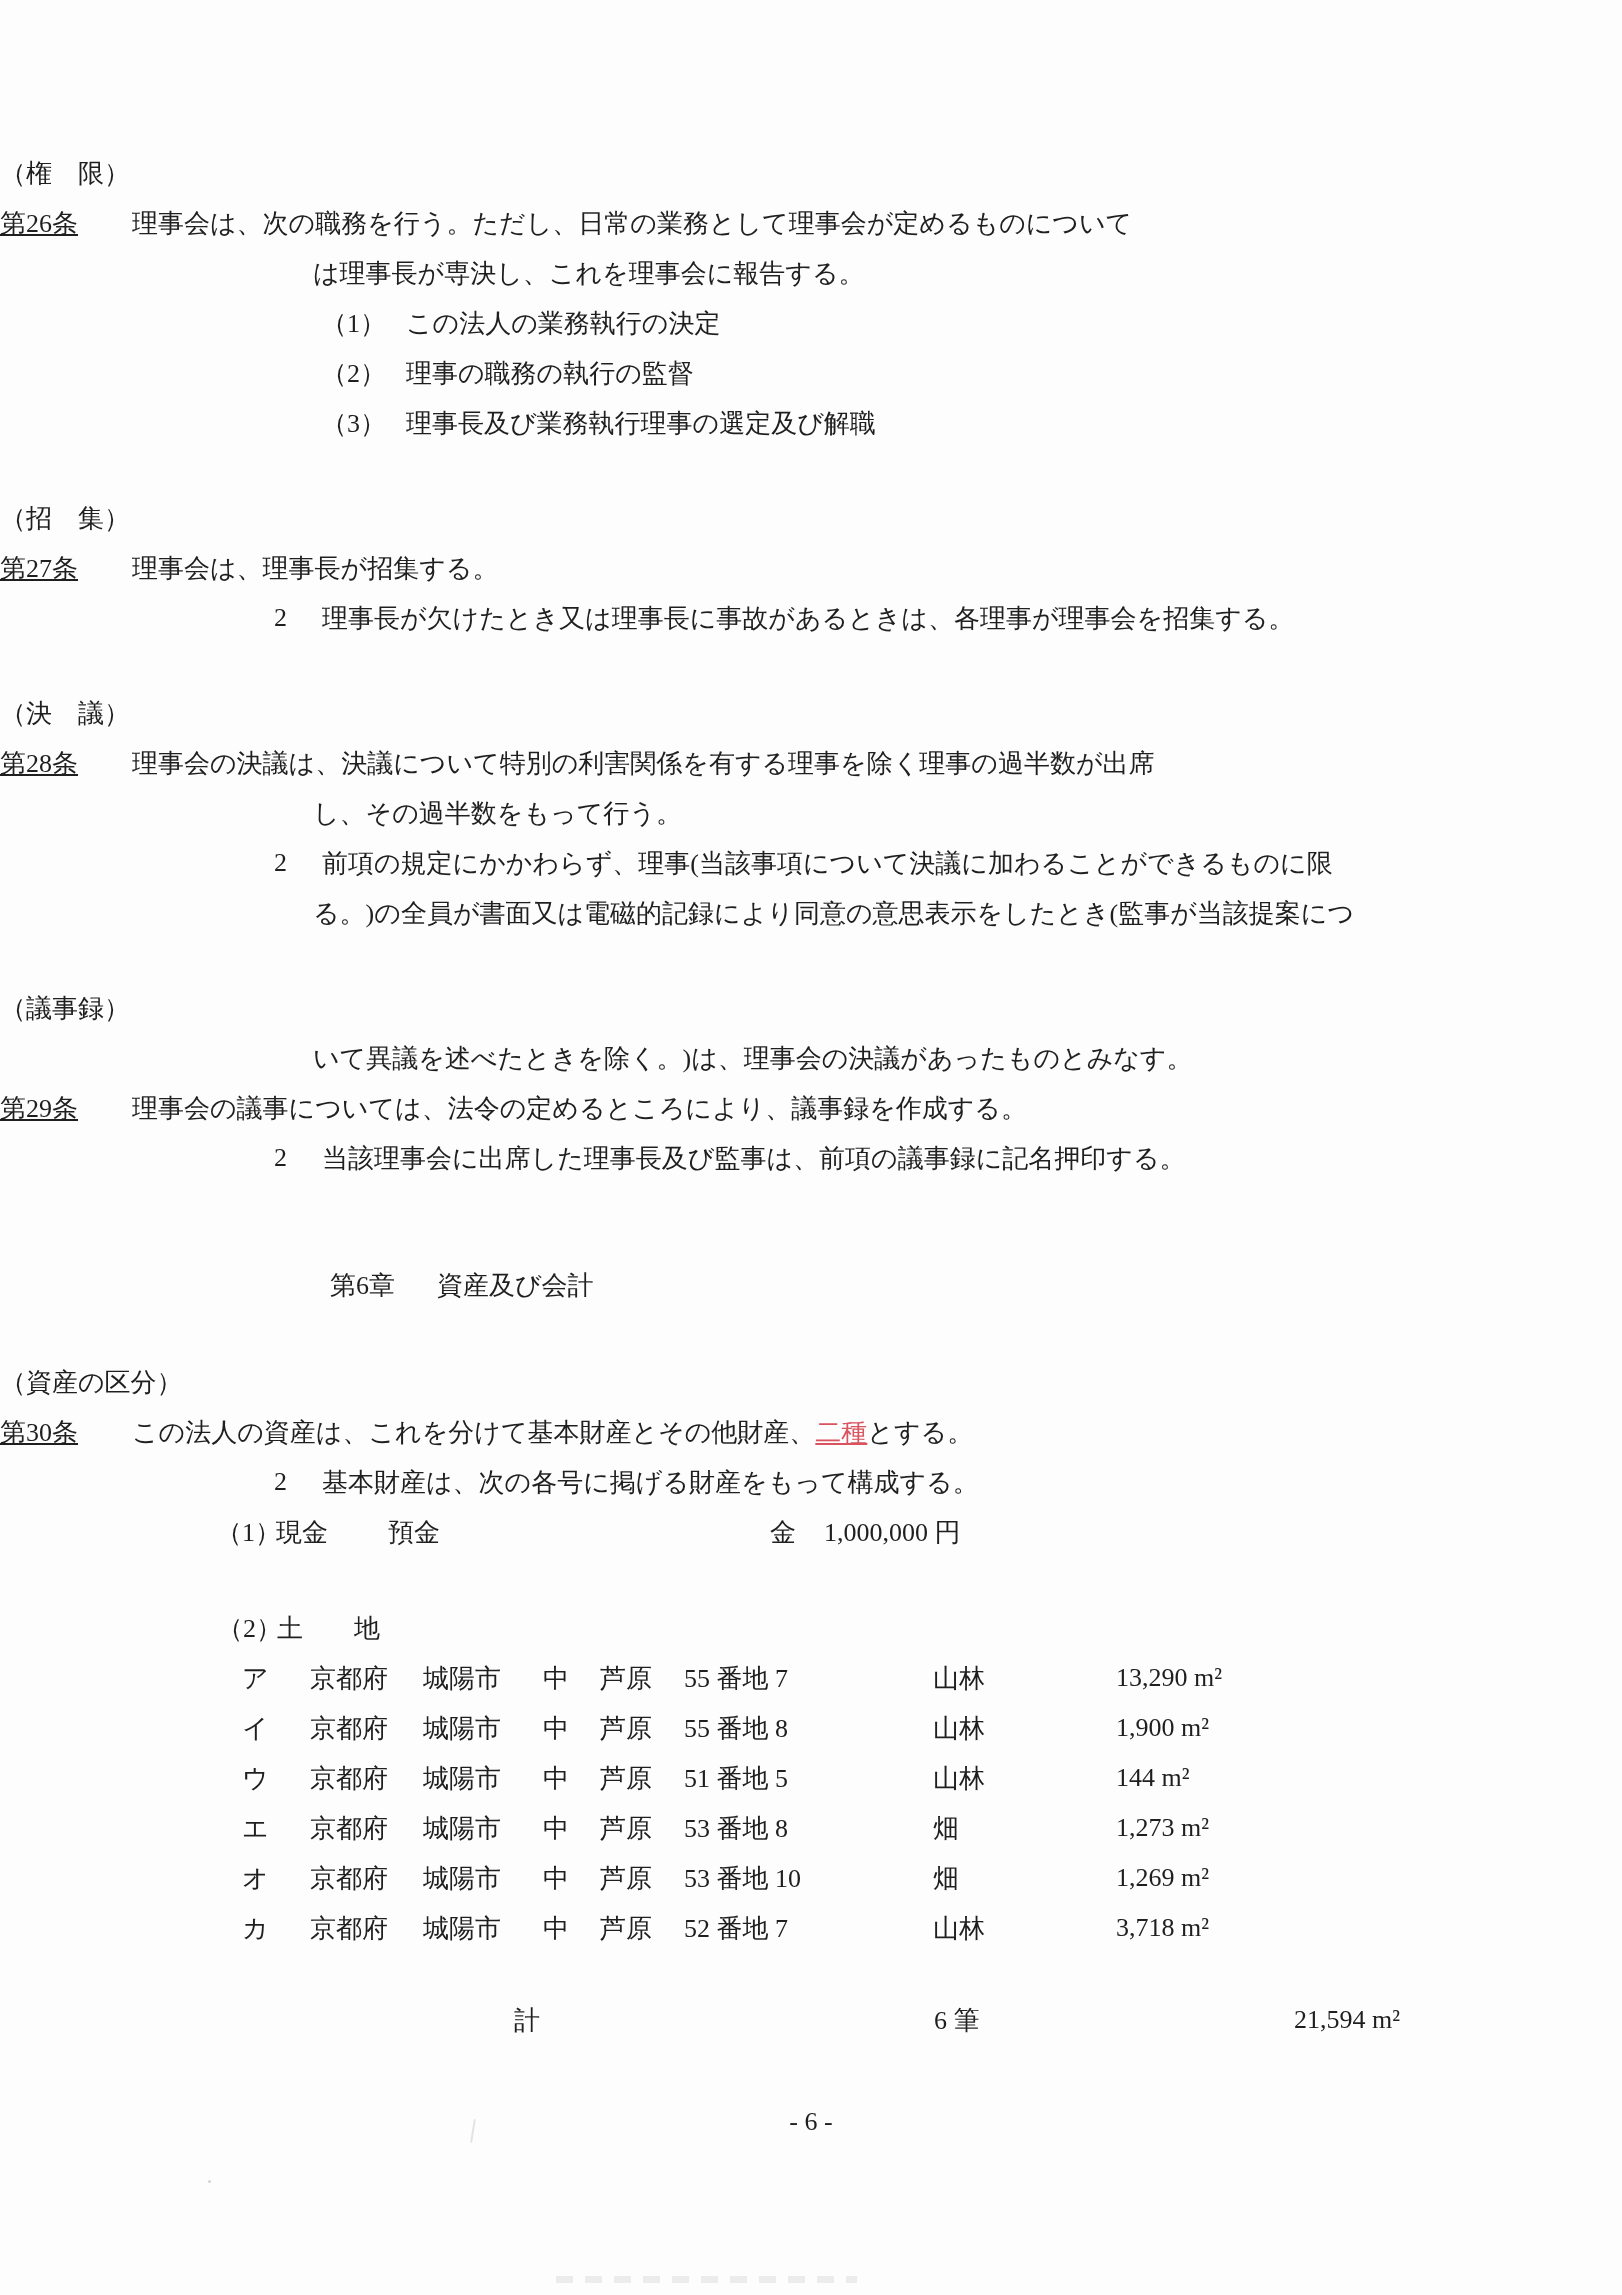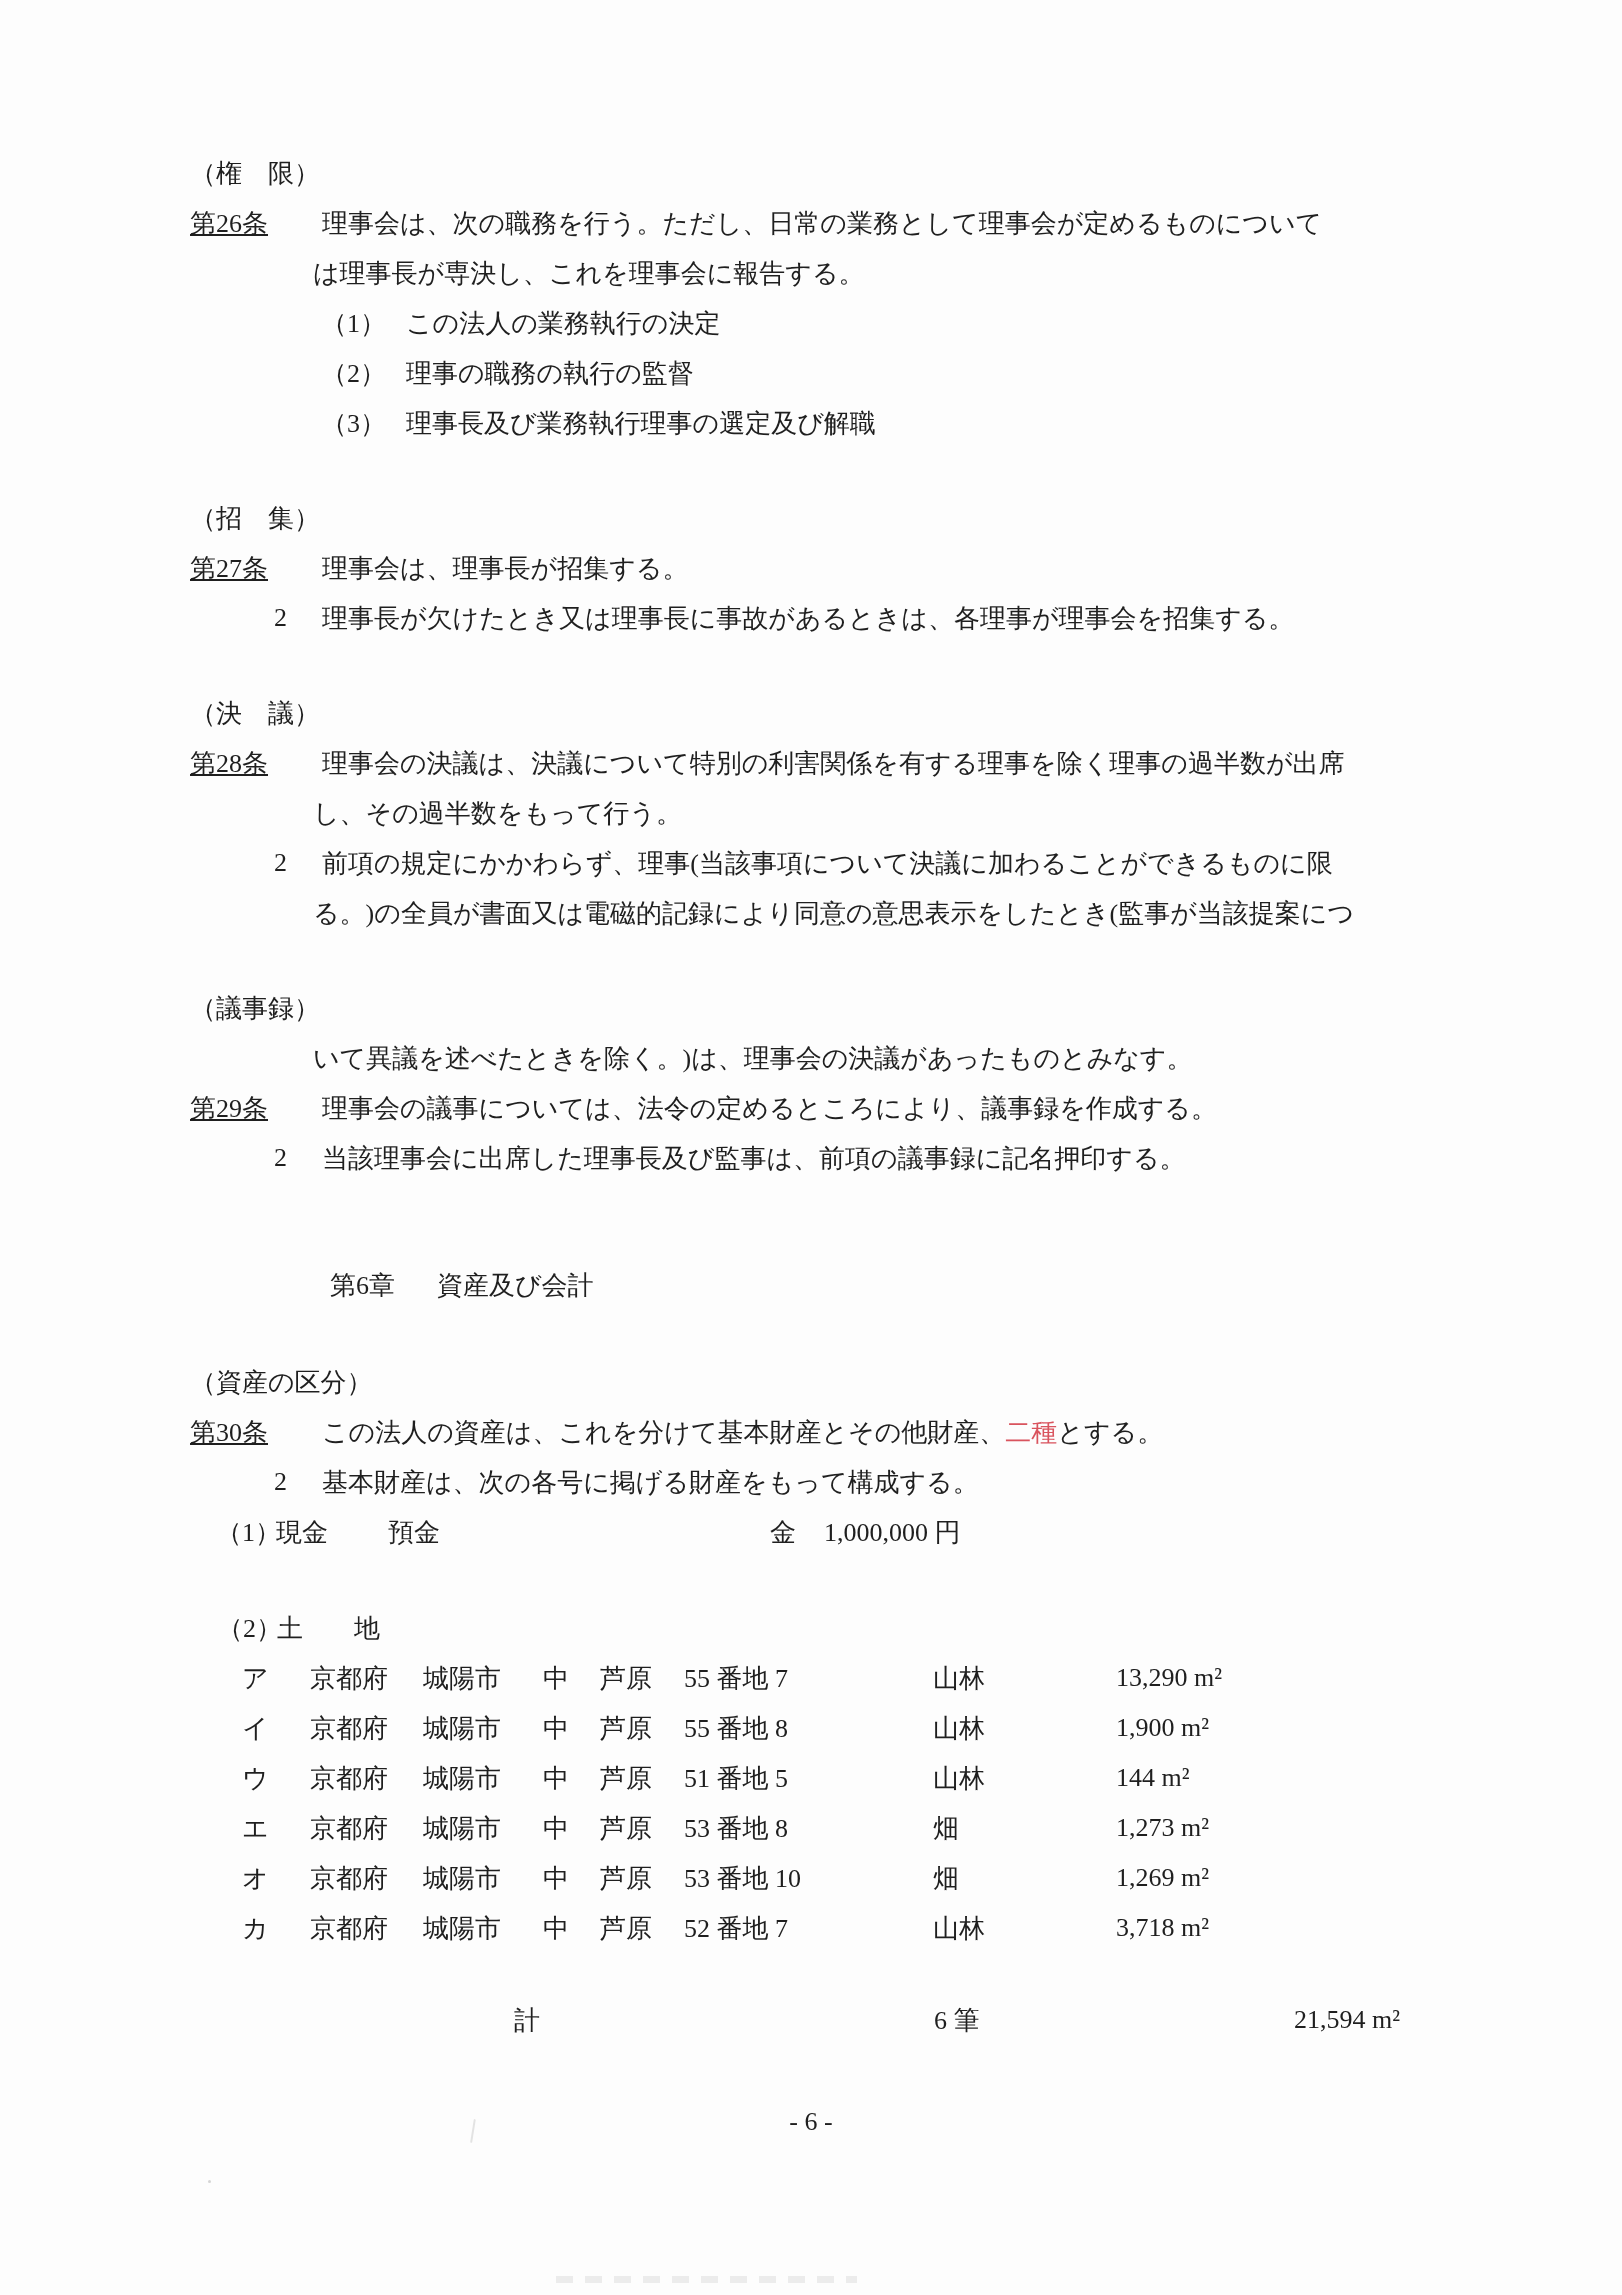--- a/index.html
+++ b/index.html
@@ -6,33 +6,33 @@
   html,body{margin:0;padding:0;background:#ffffff;}
   .page{
     position:relative;
     width:1622px;height:2295px;
     background:#fdfdfd;
     font-family:"Liberation Serif","DejaVu Serif",serif;
     font-size:26px;color:var(--ink);
     overflow:hidden;
   }
   .content{padding-top:148px;}
-  .line{height:50px;display:flex;align-items:center;padding-left:190px;white-space:pre;}
+  .line{height:50px;display:flex;align-items:center;white-space:pre;}
   .line span{white-space:pre;flex-shrink:0;}
   .artnum{display:inline-block;min-width:132px;text-decoration:underline;}
   .sub{padding-left:274px;}
   .subnum{display:inline-block;min-width:48px;}
   .item{padding-left:321px;}
   .itemnum{display:inline-block;min-width:85px;}
   .cont{padding-left:313px;}
   .chapter{padding-left:330px;}
   .ch-num{display:inline-block;min-width:71px;}
   .mt69{margin-top:45px;}  .mt118{margin-top:77px;gap:36px;} .mt72{margin-top:47px;align-items:center;}
   .mt70{margin-top:46px;}  .mt64{margin-top:42px;}   .mt79{margin-top:52px;}
-  .red{color:var(--red);}
+  .red{color:var(--red);text-decoration:underline;}
   
   .cashline{padding-left:216px;}
   .c-cashnum{width:60px;} .c-cashlabel{width:112px;} .c-cashsub{width:382px;}
   .c-cashprefix{width:54px;}
   
   .landlabel{padding-left:217px;}
   .c-lnum{width:60px;} .c-la{width:77px;}
   
   .row{padding-left:242px;}
   .c-kana{width:68px;} .c-pref{width:113px;} .c-city{width:120px;}

